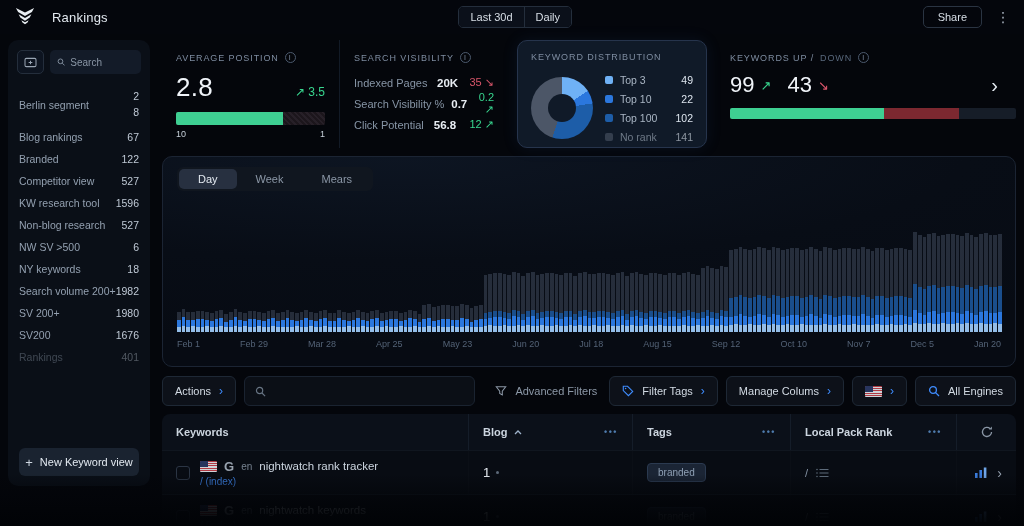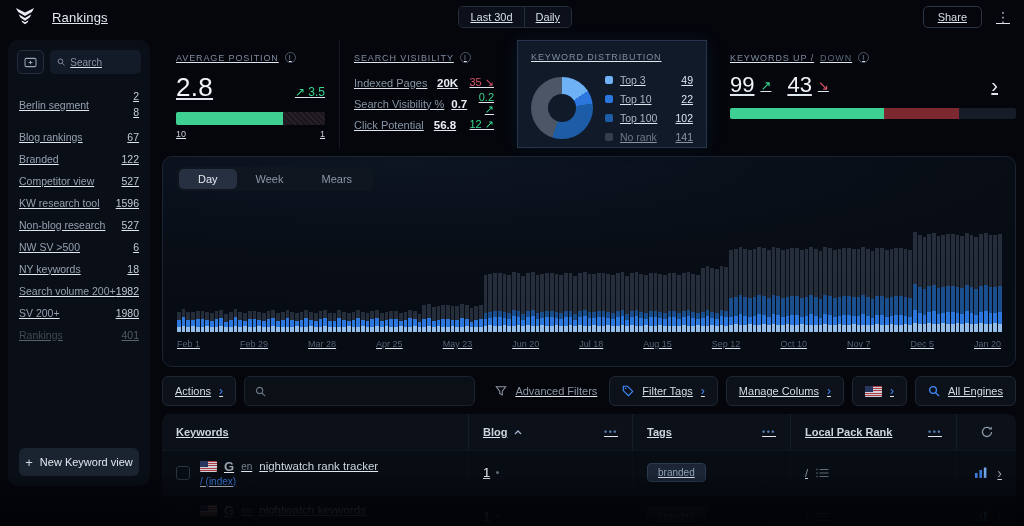--- a/index.html
+++ b/index.html
@@ -1,18 +1,18 @@
 <!DOCTYPE html>
 <html><head>
 <meta charset="utf-8">
 <style>
   * { box-sizing: border-box; margin: 0; padding: 0; }
   html,body { width:1024px; height:526px; overflow:hidden; }
   body { background:#04060b; font-family:"Liberation Sans", sans-serif; color:#dfe6ee; }
-  #app { position:relative; width:1024px; height:526px;text-decoration:underline; }
+  #app { position:relative; width:1024px; height:526px; }
 
   
   .topbar { height:34px; display:flex; align-items:center; padding:0 14px; background:#04060c; }
   .logo { width:22px; height:20px; display:flex; align-items:center; }
   .app-title { margin-left:16px; font-size:13px; color:#e2e8ef; letter-spacing:.2px; }
   .topbar-center { margin:0 auto; display:flex; border:1px solid #242e3c; border-radius:5px; overflow:hidden; }
   .range-seg { font-size:11px; color:#d8dfe7; padding:4px 11px; background:#0b101a; cursor:pointer; }
   .range-seg + .range-seg { border-left:1px solid #242e3c; }
   .share-btn { font-size:11px; color:#d8dfe7; border:1px solid #2a3442; border-radius:5px; padding:4px 14px; background:transparent; }
   .kebab { margin-left:14px; color:#aab4c1; font-size:14px; line-height:1; letter-spacing:0; }
@@ -37,21 +37,21 @@
   .side-fade { position:absolute; left:0; right:0; bottom:44px; height:40px; background:linear-gradient(180deg, rgba(10,15,23,0), #0a0f17); pointer-events:none; }
   .new-view-btn { position:absolute; left:11px; right:11px; bottom:10px; height:28px; background:#1a2330; border-radius:6px; display:flex; align-items:center; justify-content:center; gap:7px; font-size:11px; color:#e2e9f0; cursor:pointer; }
   .plus-glyph { font-size:13px; color:#cfd8e2; }
 
   
   .main { flex:1; min-width:0; }
   .metrics { display:flex; height:108px; align-items:stretch; }
   .mcard { padding:12px 14px 8px; position:relative; }
   .mcard.ap { width:178px; border-right:1px solid #121a26; }
   .mcard.sv { width:168px; }
-  .kd-card { width:190px; margin:0 9px; background:#101a28; border:1px solid #26344c; border-radius:0; padding:11px 13px; box-shadow:0 0 16px rgba(46,100,175,.12); }
+  .kd-card { width:190px; margin:0 9px; background:#101a28; border:1px solid #26344c; border-radius:10px; padding:11px 13px; box-shadow:0 0 16px rgba(46,100,175,.12); }
   .mcard.tv { width:172px; border-right:1px solid #121a26; }
   .mcard.ku { flex:1; padding-right:0; }
   .mtitle { display:flex; align-items:center; gap:6px; font-size:9px; letter-spacing:.1em; text-transform:uppercase; color:#7e8ca0; white-space:nowrap; }
   .mtitle .dimpart { color:#59687c; }
   .info-ic { width:11px; height:11px; border:1px solid #4c5a6e; border-radius:50%; font-size:7px; color:#7e8ca0; display:inline-flex; align-items:center; justify-content:center; flex:none; font-style:normal; }
   .bigrow { display:flex; align-items:baseline; margin-top:9px; }
   .bigval { font-size:26px; font-weight:500; color:#f0f4f9; letter-spacing:.3px; }
   .mdelta { margin-left:auto; font-size:12px; }
   .up-c { color:#38d68f; } .down-c { color:#d9556a; }
   .pbar { height:13px; margin-top:9px; border-radius:2px; overflow:hidden; display:flex; background:repeating-linear-gradient(45deg,#272028 0 2px,#1c161c 2px 4px); }
@@ -207,20 +207,24 @@
             <span class="si-label">NY keywords</span>
             <span class="si-count">18</span>
           </div>
           <div class="side-item">
             <span class="si-label">Search volume 200+</span>
             <span class="si-count">1982</span>
           </div>
           <div class="side-item">
             <span class="si-label">SV 200+</span>
             <span class="si-count">1980</span>
+          </div>
+          <div class="side-item">
+            <span class="si-label">SV200</span>
+            <span class="si-count">1676</span>
           </div>
           <div class="side-item dim">
             <span class="si-label">Rankings</span>
             <span class="si-count">401</span>
           </div>
         </div>
       <div class="side-fade"></div>
       <div class="new-view-btn">
         <span class="plus-glyph">+</span>
         <span>New Keyword view</span>

